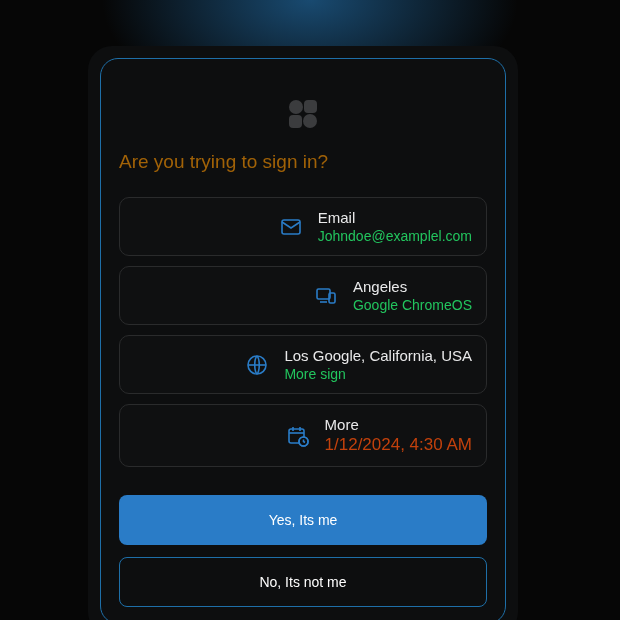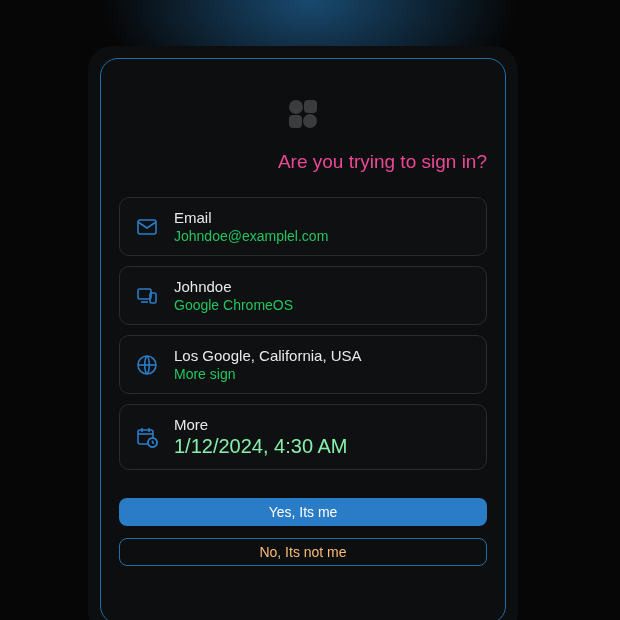--- a/index.html
+++ b/index.html
@@ -32,58 +32,59 @@
     border: 1px solid #1e6fa8;
     border-radius: 18px;
     padding: 38px 18px 20px 18px;
     display: flex;
     flex-direction: column;
   }
   .logo {
     display: flex; justify-content: center; margin-bottom: 20px;
   }
   .title {
-    color: #ec4899;
+    color: #a16207;
     font-size: 19px;
-    text-align: right;
+    text-align: left;
     margin-bottom: 24px;
     font-weight: 500;
   }
   .row {
     border: 1px solid #2a2b2c;
     background: rgba(255,255,255,0.01);
     border-radius: 10px;
     padding: 11px 14px;
     display: flex;
     align-items: center;
     gap: 14px;
     margin-bottom: 10px;
+    justify-content: flex-end;
   }
   .row .icon { width: 26px; height: 26px; flex: 0 0 26px; display:flex; align-items:center; justify-content:center;}
   .row .txt { display: flex; flex-direction: column; gap: 2px; }
   .row .label { color: #e9e9ea; font-size: 15px; }
   .row .val   { color: #22c55e; font-size: 14px; }
-  .row.timerow .val { color: #86efac; font-size: 20px; }
+  .row.timerow .val { color: #c2410c; font-size: 17px; }
   .buttons { margin-top: 18px; display:flex; flex-direction:column; gap:12px; }
   .btn {
     width: 100%;
-    height: 28px;
+    height: 50px;
     border-radius: 8px;
     font-size: 14px;
     display:flex; align-items:center; justify-content:center;
     cursor: pointer;
     border: none;
   }
   .btn-primary {
     background: #2a7cc7;
     color: #fff;
   }
   .btn-secondary {
     background: transparent;
-    color: #fdba74;
+    color: #ffffff;
     border: 1px solid #1e6fa8;
   }
   svg { display:block; }
 </style>
 </head>
 <body>
 
 <div class="glow"></div>
 
 <div class="card-outer">
@@ -115,21 +116,21 @@
 
     <div class="row">
       <span class="icon">
         <svg width="24" height="24" viewBox="0 0 24 24" fill="none" stroke="#2a7cc7" stroke-width="1.6">
           <rect x="3" y="5" width="13" height="10" rx="1.5"></rect>
           <path d="M6 18h7"></path>
           <rect x="15" y="9" width="6" height="10" rx="1.5"></rect>
         </svg>
       </span>
       <div class="txt">
-        <span class="label">Johndoe</span>
+        <span class="label">Angeles</span>
         <span class="val">Google ChromeOS</span>
       </div>
     </div>
 
     <div class="row">
       <span class="icon">
         <svg width="24" height="24" viewBox="0 0 24 24" fill="none" stroke="#2a7cc7" stroke-width="1.6">
           <circle cx="12" cy="12" r="9"></circle>
           <path d="M3 12h18"></path>
           <path d="M12 3c3 3 3 15 0 18"></path>

